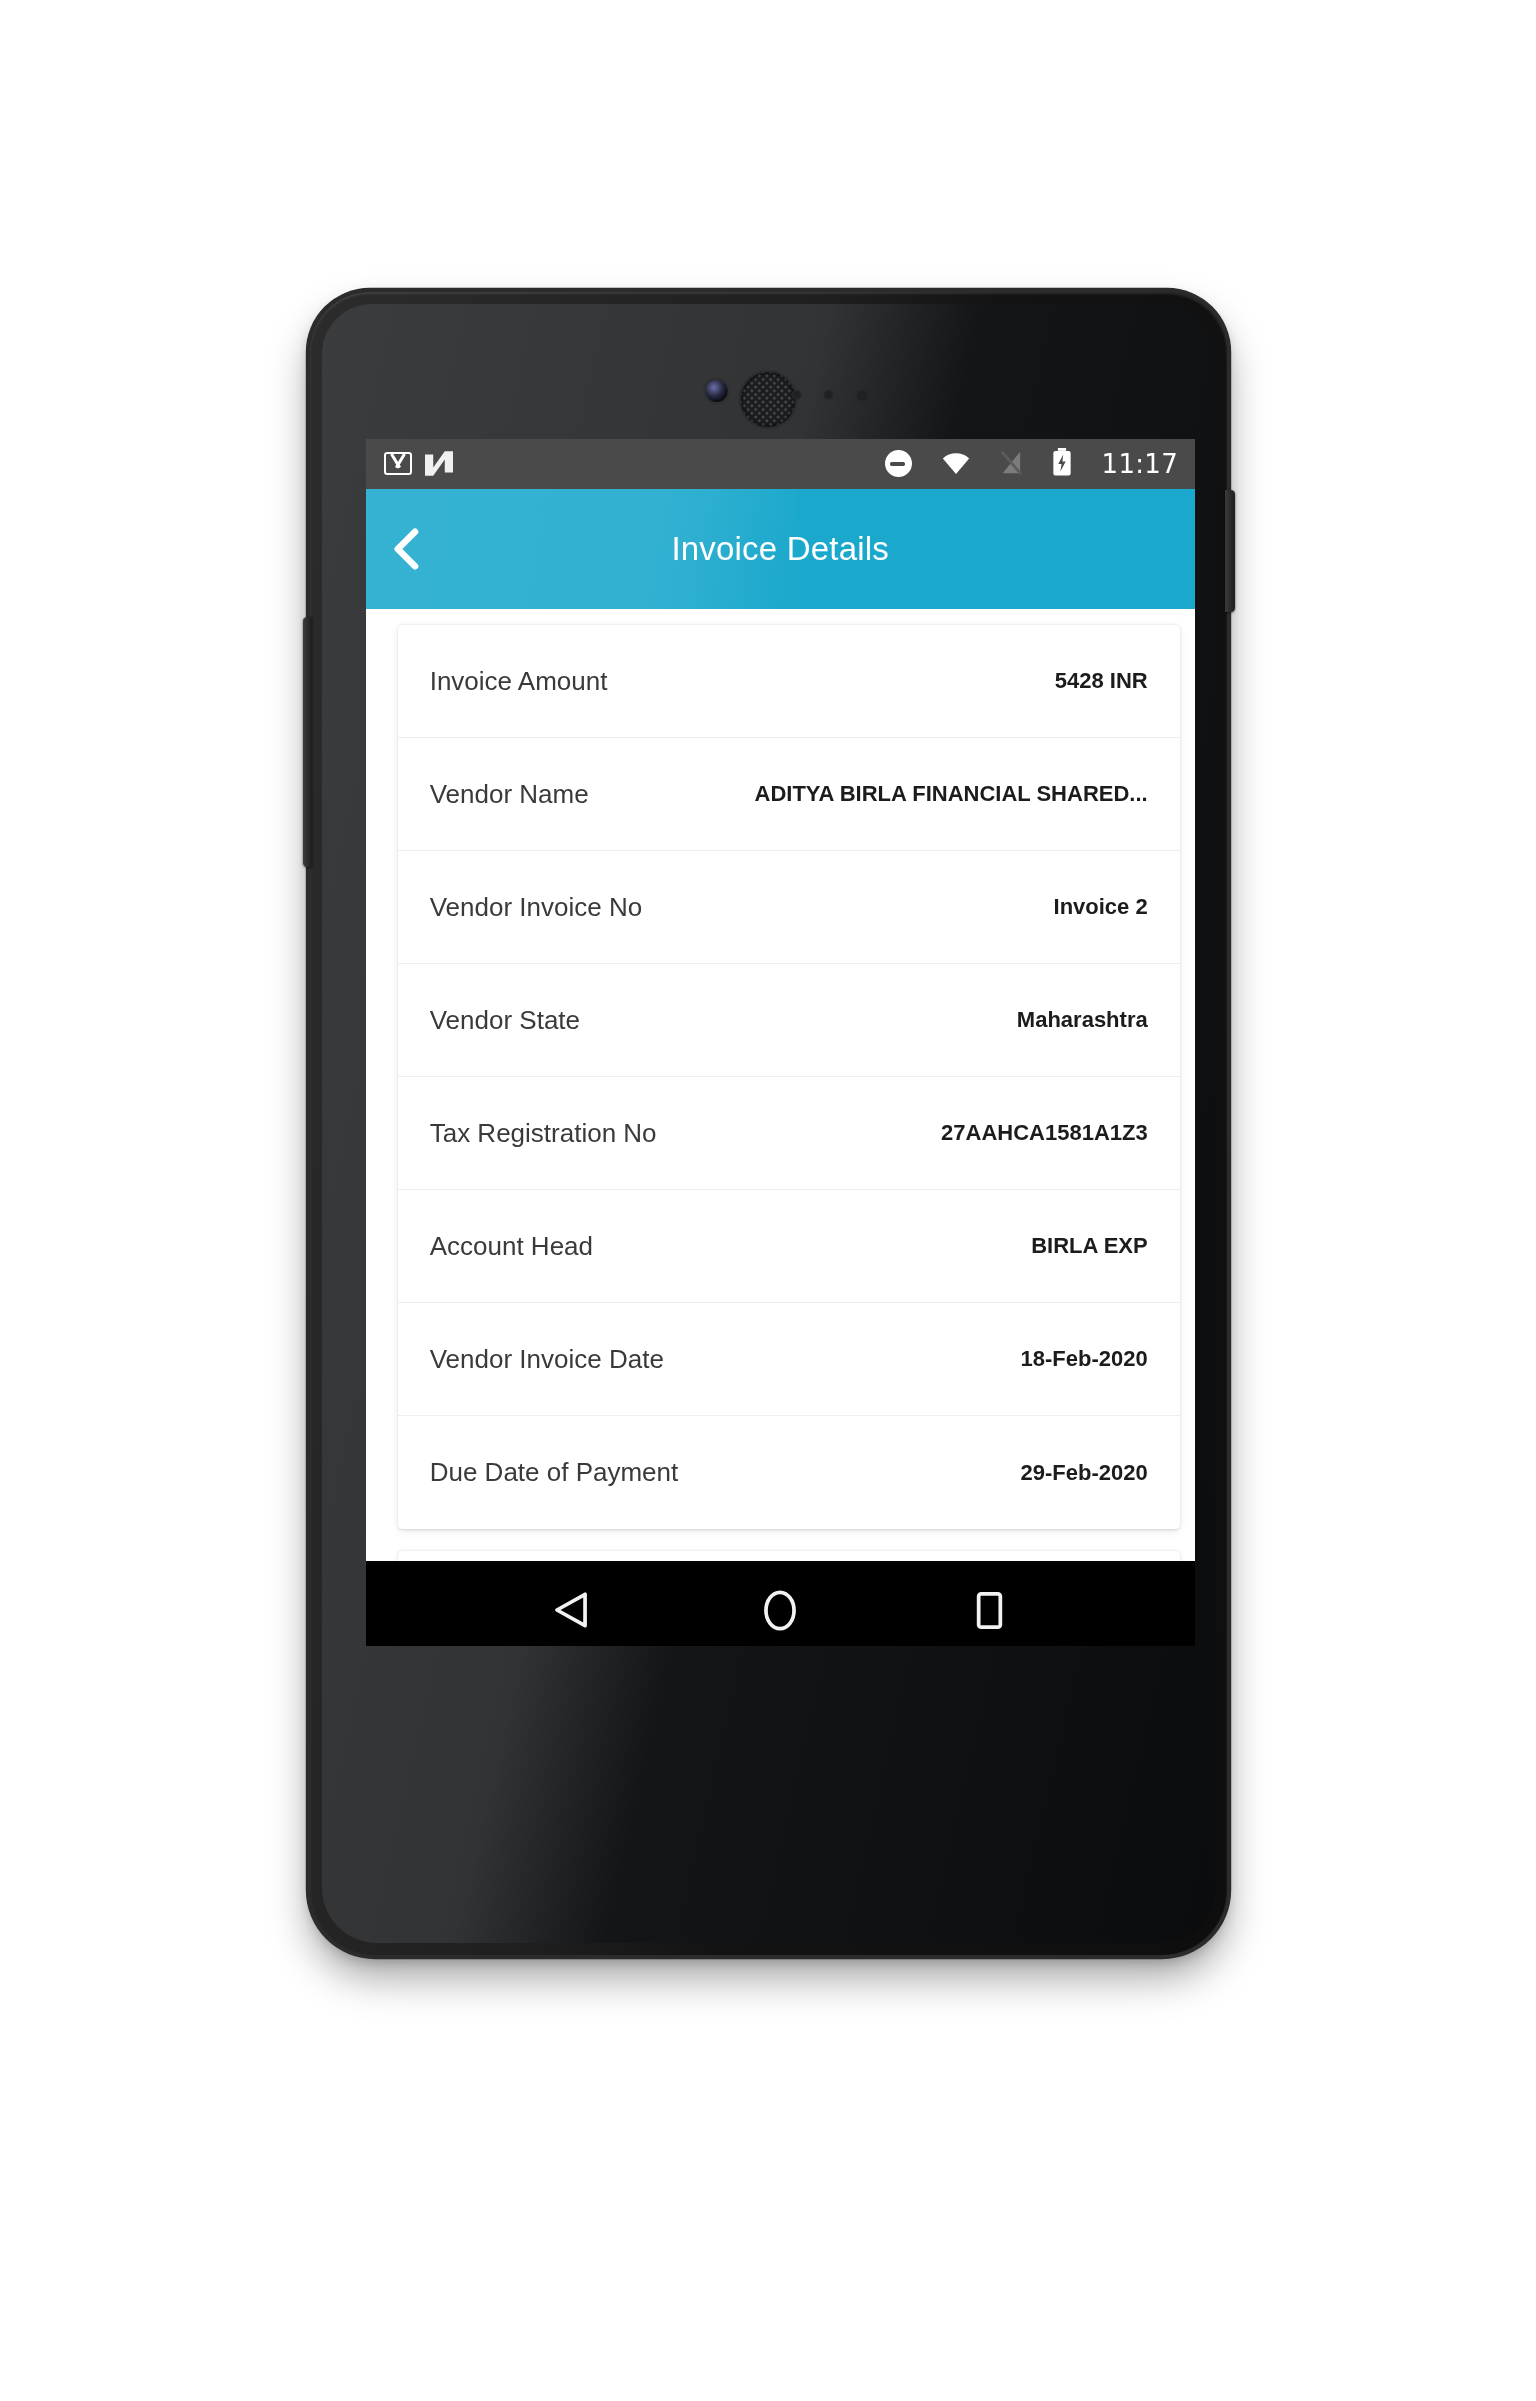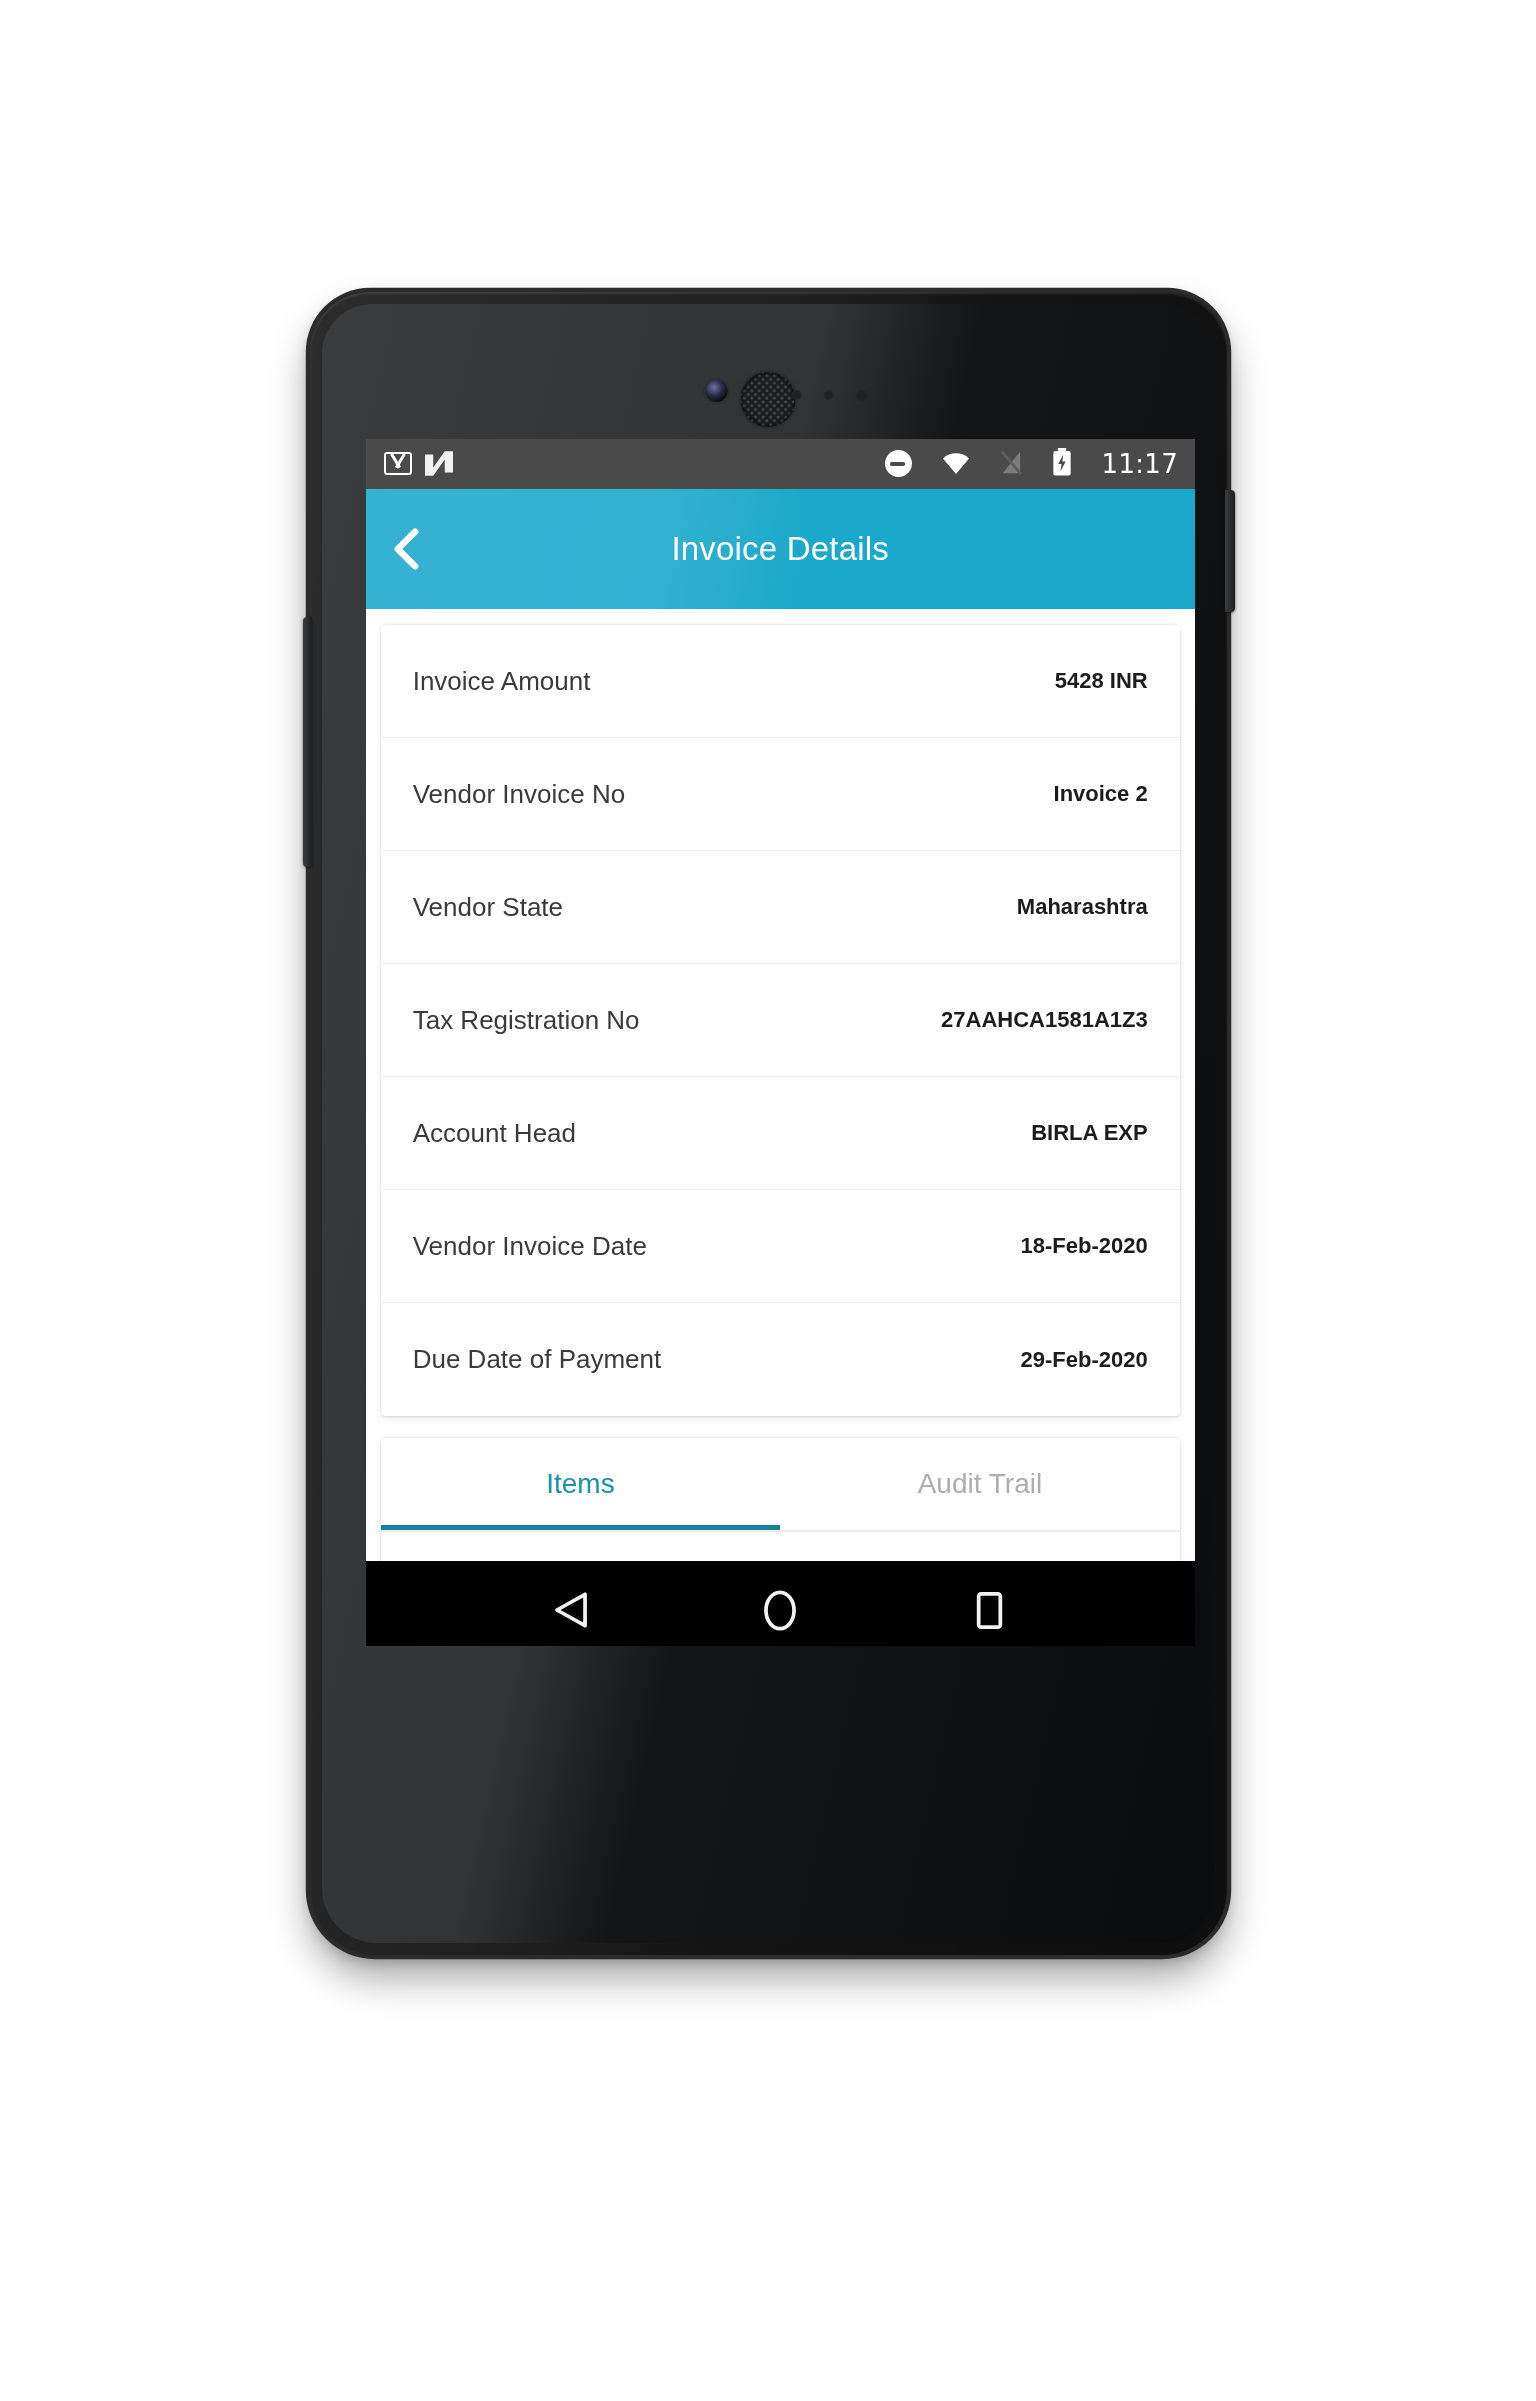--- a/index.html
+++ b/index.html
@@ -103,21 +103,21 @@
     position:relative; z-index:2; width:80px; height:100%;
     display:flex; align-items:center; justify-content:center; cursor:pointer;
   }
   #backBtn svg { display:block; }
   #appTitle {
     position:absolute; left:0; right:0; text-align:center; z-index:1;
     font-size:33px; font-weight:400; letter-spacing:0.2px;
   }
 
   
-  #content { height:1054px; background:#ffffff; position:relative; overflow:hidden; }
+  #content { height:1054px; background:#ffffff; position:relative; overflow:hidden;padding-left:17px; }
 
   .card {
     background:#fff; border-radius:4.2px; margin:16.7px 15px 0 15px;
     box-shadow:0 0.8px 2.5px rgba(0,0,0,.13), 0 2.5px 8.3px rgba(0,0,0,.07);
   }
 
   .row { display:flex; align-items:center; height:113px; padding:0 32px;
          border-bottom:1.3px solid #eeeeee; }
   .row:last-child { border-bottom:none; }
   .row .label { font-size:26px; color:#3a3a3a; font-weight:400; white-space:nowrap; }
@@ -219,20 +219,24 @@
         </div>
 
         <div id="content">
 
           <div class="card" id="detailsCard">
             <div class="row">
               <span class="label">Invoice Amount</span>
               <span class="value">5428 INR</span>
             </div>
             <div class="row">
+              <span class="label">Vendor Name</span>
+              <span class="value">ADITYA BIRLA FINANCIAL SHARED...</span>
+            </div>
+            <div class="row">
               <span class="label">Vendor Invoice No</span>
               <span class="value">Invoice 2</span>
             </div>
             <div class="row">
               <span class="label">Vendor State</span>
               <span class="value">Maharashtra</span>
             </div>
             <div class="row">
               <span class="label">Tax Registration No</span>
               <span class="value">27AAHCA1581A1Z3</span>

